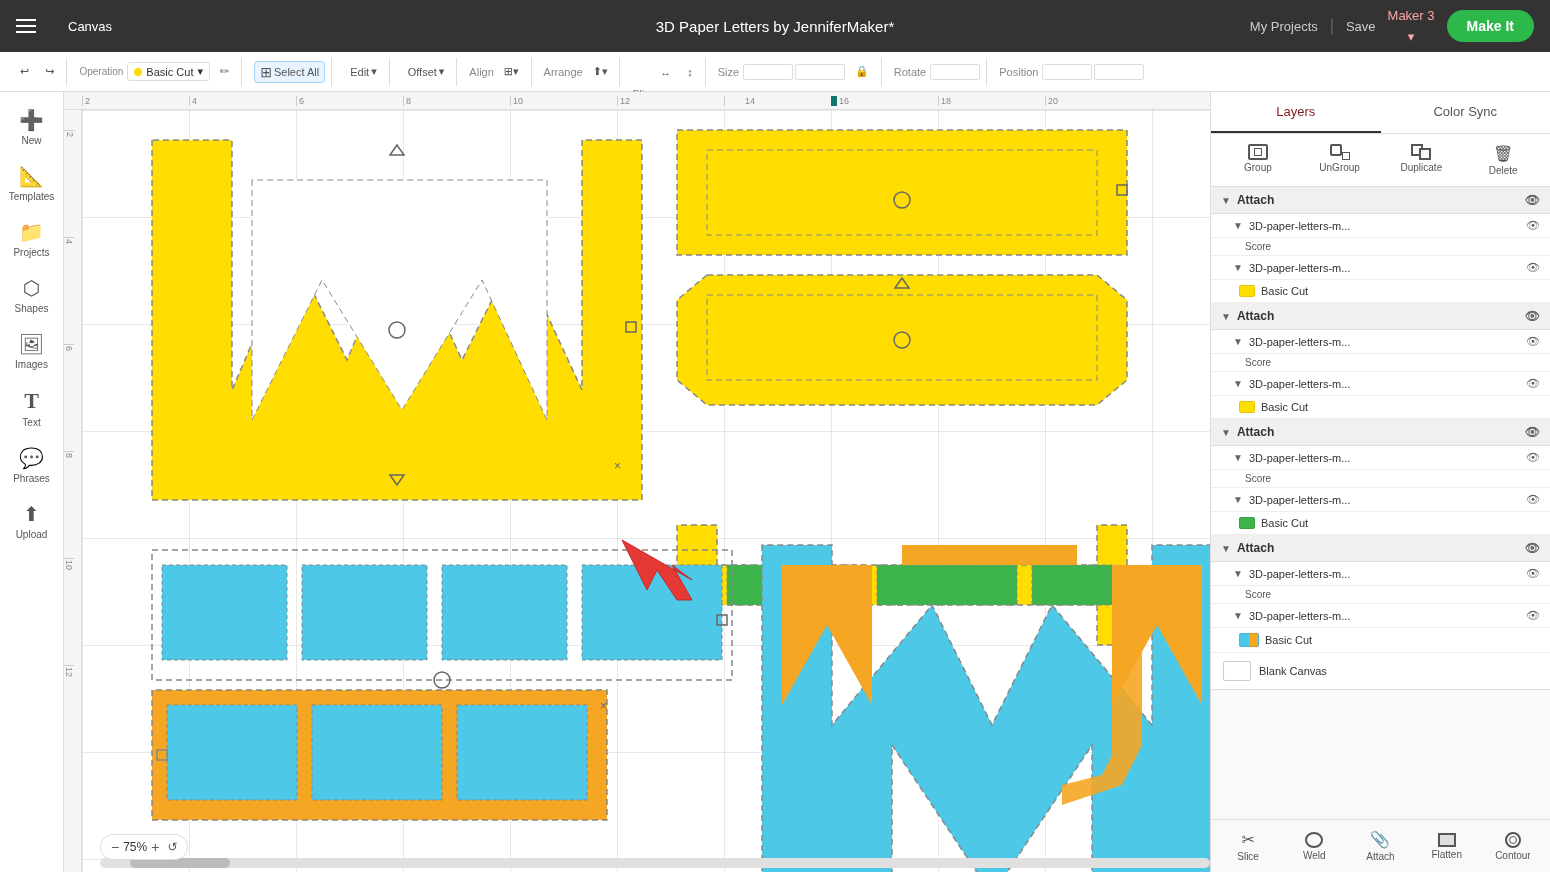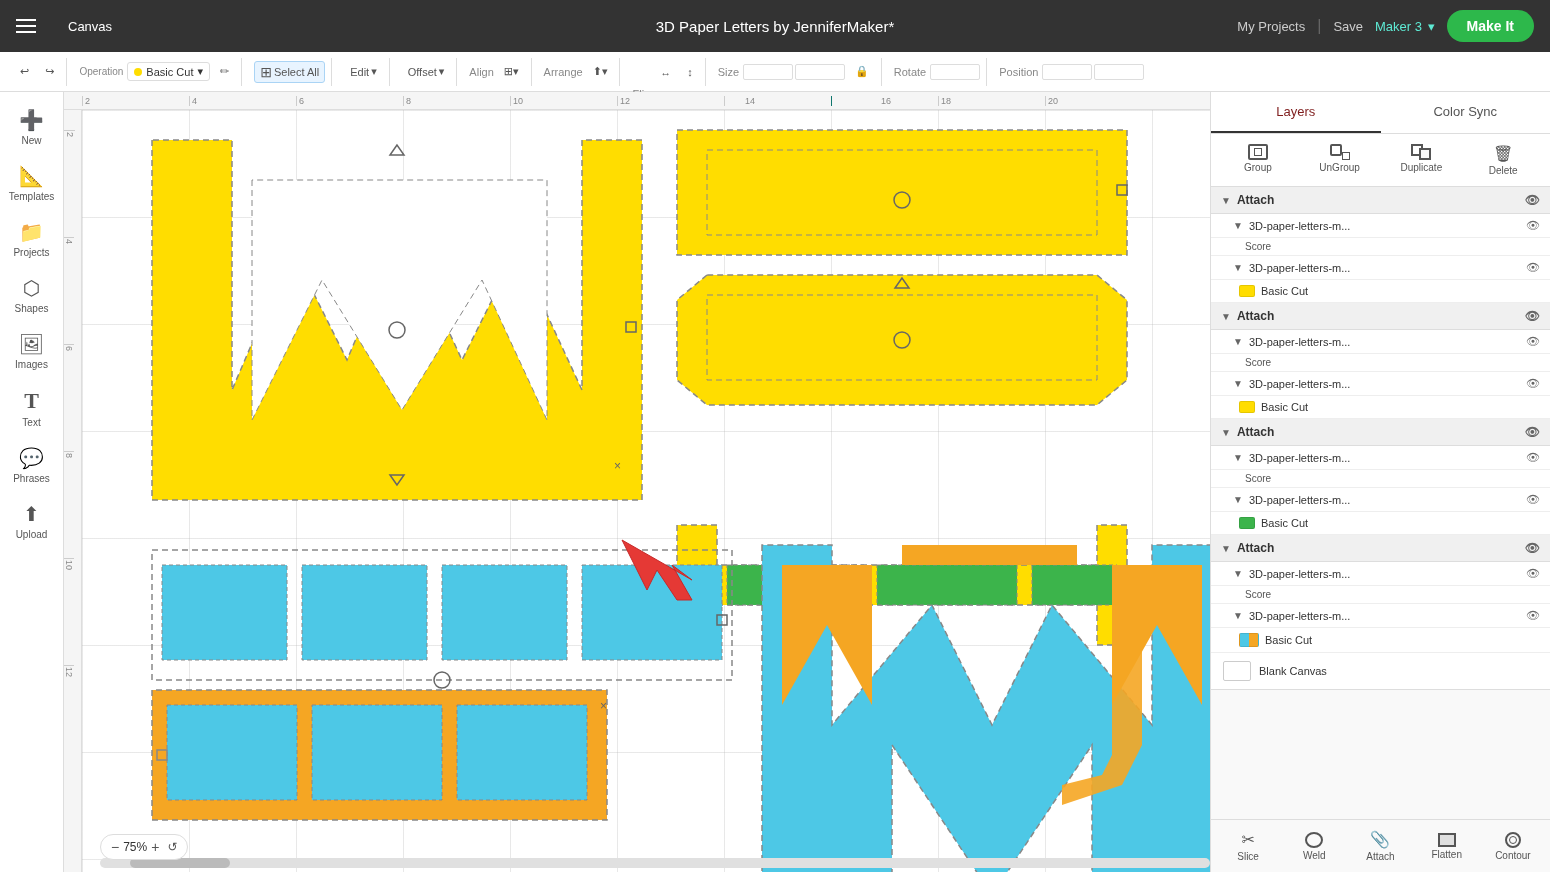--- a/index.html
+++ b/index.html
@@ -10,21 +10,21 @@
       display: flex; align-items: center; background: #333; color: #fff;
       height: 52px; padding: 0 16px; gap: 32px; position: relative; z-index: 100;
     }
     .hamburger { display: flex; flex-direction: column; gap: 4px; cursor: pointer; }
     .hamburger span { width: 20px; height: 2px; background: #fff; display: block; }
     .nav-title { font-size: 13px; color: #fff; font-weight: 400; margin-right: auto; }
     .nav-center { position: absolute; left: 50%; transform: translateX(-50%); font-size: 15px; color: #fff; font-weight: 400; }
     .nav-right { display: flex; align-items: center; gap: 12px; margin-left: auto; }
     .nav-link { color: #ccc; font-size: 13px; cursor: pointer; text-decoration: none; }
     .nav-separator { color: #666; }
-    .maker-select { display: flex; align-items: center; gap: 6px; color: #5eead4; font-size: 13px; cursor: pointer; }
+    .maker-select { display: flex; align-items: center; gap: 6px; color: #fca5a5; font-size: 13px; cursor: pointer; flex-direction: column; }
     .make-it-btn {
       background: #2db84b; color: #fff; border: none; border-radius: 20px;
       padding: 8px 20px; font-size: 14px; font-weight: 600; cursor: pointer;
     }
 
     
     .toolbar {
       display: flex; align-items: center; background: #fff; border-bottom: 1px solid #ddd;
       height: 40px; padding: 0 8px; gap: 6px; font-size: 11px;
     }
@@ -300,21 +300,21 @@
 
     <div class="canvas-ruler-top">
       <div style="display:flex;margin-left:0;">
         <div style="width:107px;font-size:9px;color:#888;border-left:1px solid #ccc;padding-left:2px;">2</div>
         <div style="width:107px;font-size:9px;color:#888;border-left:1px solid #ccc;padding-left:2px;">4</div>
         <div style="width:107px;font-size:9px;color:#888;border-left:1px solid #ccc;padding-left:2px;">6</div>
         <div style="width:107px;font-size:9px;color:#888;border-left:1px solid #ccc;padding-left:2px;">8</div>
         <div style="width:107px;font-size:9px;color:#888;border-left:1px solid #ccc;padding-left:2px;">10</div>
         <div style="width:107px;font-size:9px;color:#888;border-left:1px solid #ccc;padding-left:2px;">12</div>
         <div style="width:107px;font-size:9px;color:#888;border-left:1px solid #ccc;padding-left:20px;">14</div>
-        <div style="width:107px;font-size:9px;color:#888;border-left:1px solid #0f766e;padding-left:2px;text-align:center;">16</div>
+        <div style="width:107px;font-size:9px;color:#888;border-left:6px solid #0f766e;padding-left:2px;">16</div>
         <div style="width:107px;font-size:9px;color:#888;border-left:1px solid #ccc;padding-left:2px;">18</div>
         <div style="width:107px;font-size:9px;color:#888;border-left:1px solid #ccc;padding-left:2px;">20</div>
       </div>
     </div>
 
     <div class="canvas-ruler-left">
       <div style="position:relative;top:20px;">
         <div style="height:107px;font-size:9px;color:#888;border-top:1px solid #ccc;padding-top:1px;writing-mode:vertical-lr;text-align:left;padding-left:1px;">2</div>
         <div style="height:107px;font-size:9px;color:#888;border-top:1px solid #ccc;padding-top:1px;writing-mode:vertical-lr;">4</div>
         <div style="height:107px;font-size:9px;color:#888;border-top:1px solid #ccc;padding-top:1px;writing-mode:vertical-lr;">6</div>

